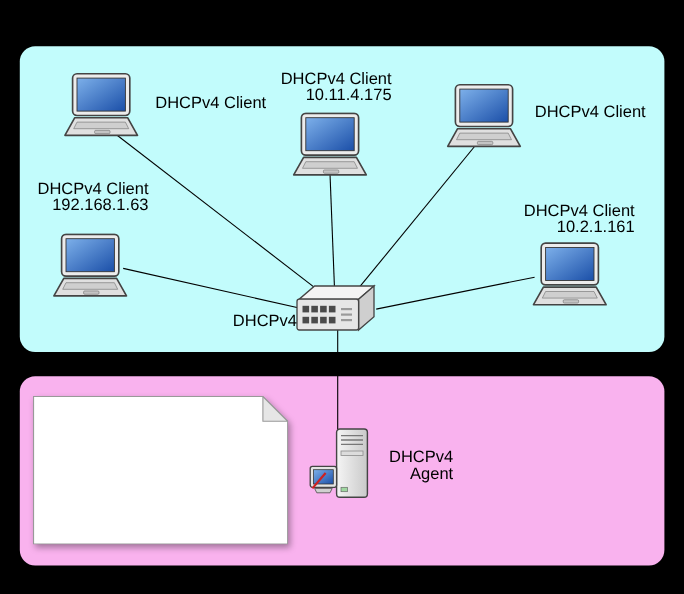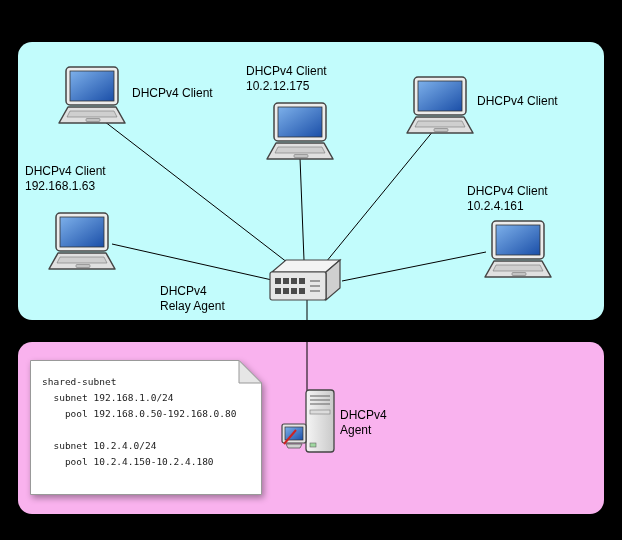--- a/index.html
+++ b/index.html
@@ -36,22 +36,22 @@
   }
   .node {
     position: absolute;
     z-index: 3;
   }
   .node svg { display: block; }
   .label {
     position: absolute;
     z-index: 4;
     width: 110px;
-    text-align: left;
-    font-size: 12px;
+    text-align: right;
+    font-size: 15px;
     line-height: 15px;
     color: #000;
   }
   .note-wrap {
     position: absolute;
     left: 30px; top: 360px;
     width: 232px; height: 135px;
     z-index: 3;
     filter: drop-shadow(2px 3px 3px rgba(0,0,0,0.35));
   }
@@ -180,52 +180,43 @@
     <svg width="60" height="70">
         <use href="#server"></use>
       </svg>
   </div>
 
   <div class="label" style="left:132px;top:86px">
     <div>DHCPv4 Client</div>
   </div>
   <div class="label" style="left:246px;top:64px">
     <div>DHCPv4 Client</div>
-    <div>10.2.12.175</div>
+    <div>10.11.4.175</div>
   </div>
   <div class="label" style="left:477px;top:94px">
     <div>DHCPv4 Client</div>
   </div>
   <div class="label" style="left:25px;top:164px">
     <div>DHCPv4 Client</div>
     <div>192.168.1.63</div>
   </div>
   <div class="label" style="left:467px;top:184px">
     <div>DHCPv4 Client</div>
-    <div>10.2.4.161</div>
+    <div>10.2.1.161</div>
   </div>
 
   <div class="label" style="left:160px;top:284px">
     <div>DHCPv4</div>
-    <div>Relay Agent</div>
   </div>
 
   <div class="label" style="left:340px;top:408px;width:72px">
     <div>DHCPv4</div>
     <div>Agent</div>
   </div>
 
   <div class="note-wrap">
     <svg class="note-shape" width="232" height="135" xmlns="http://www.w3.org/2000/svg">
       <path d="M0.5,0.5 L209,0.5 L231.5,23 L231.5,134.5 L0.5,134.5 Z" fill="#ffffff" stroke="#999" stroke-width="1"></path>
       <path d="M209,0.5 L209,23 L231.5,23 Z" fill="#e6e6e6" stroke="#999" stroke-width="1"></path>
     </svg>
-    <div class="note-text">
-      <div class="note-line">shared-subnet</div>
-      <div class="note-line">  subnet 192.168.1.0/24</div>
-      <div class="note-line">    pool 192.168.0.50-192.168.0.80</div>
-      <div class="note-line"></div>
-      <div class="note-line">  subnet 10.2.4.0/24</div>
-      <div class="note-line">    pool 10.2.4.150-10.2.4.180</div>
-    </div>
   </div>
 
 </div>
 
 </body></html>

